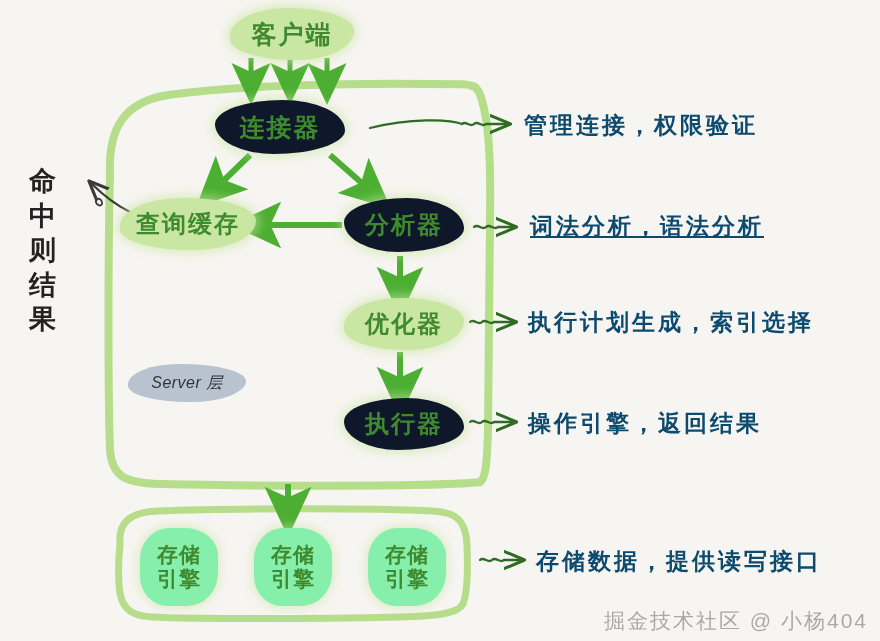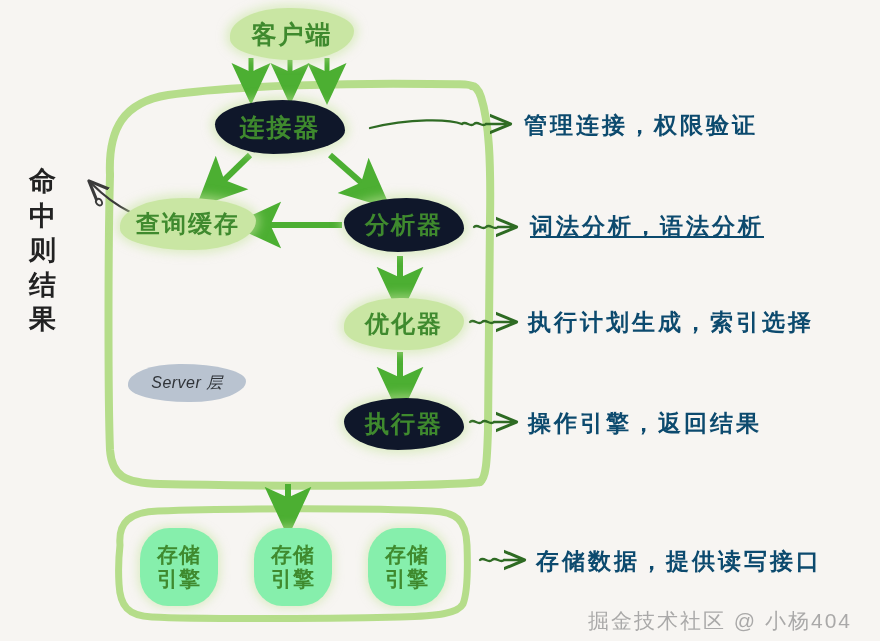--- a/index.html
+++ b/index.html
@@ -77,21 +77,21 @@
     line-height:1.28;
     text-align:center;
     letter-spacing:1px;
     user-select:none;
     margin-top:28px;
   }
   .vtext span{display:block;}
 
   .watermark{
     position:absolute;
-    right:28px;bottom:6px;
+    right:12px;bottom:6px;
     color:#8d8d8d;
     font-size:21px;
     letter-spacing:2px;
     opacity:.72;
     user-select:none;
     margin-top:20px;
   }
 </style>
 </head>
 <body>

